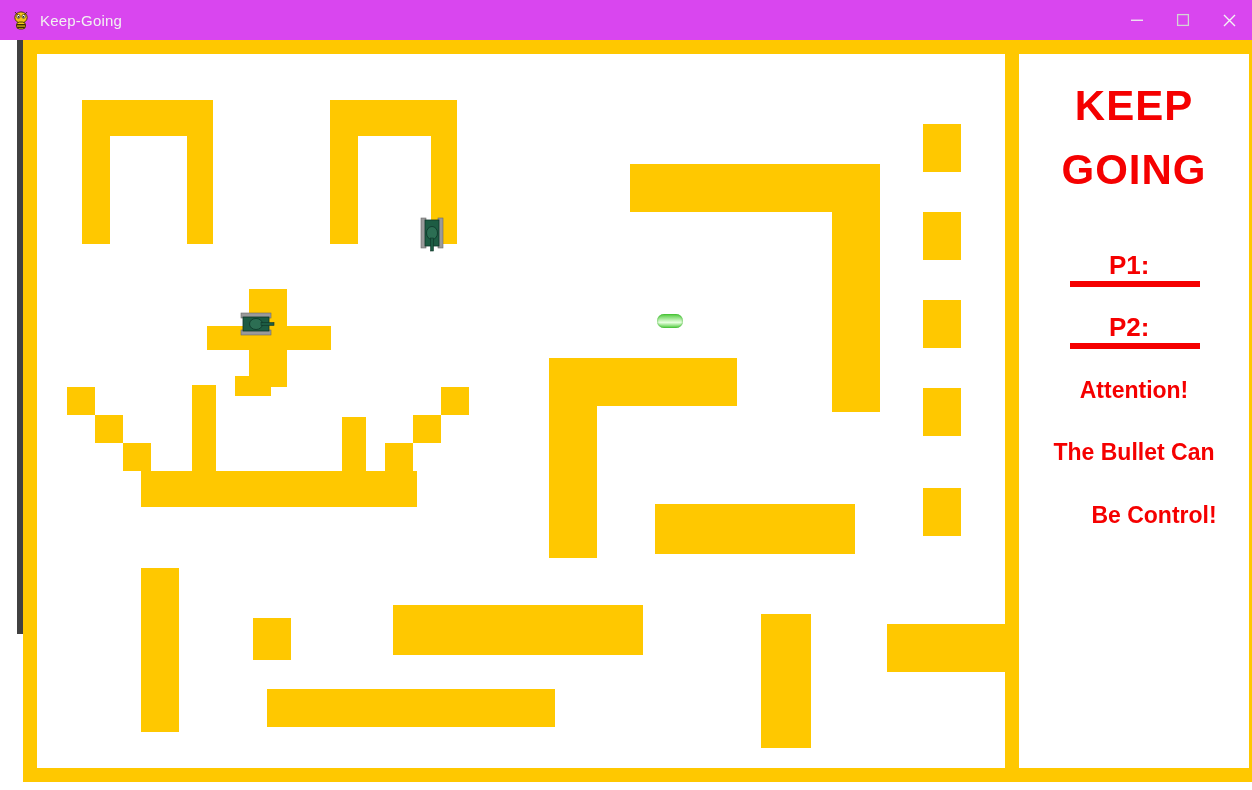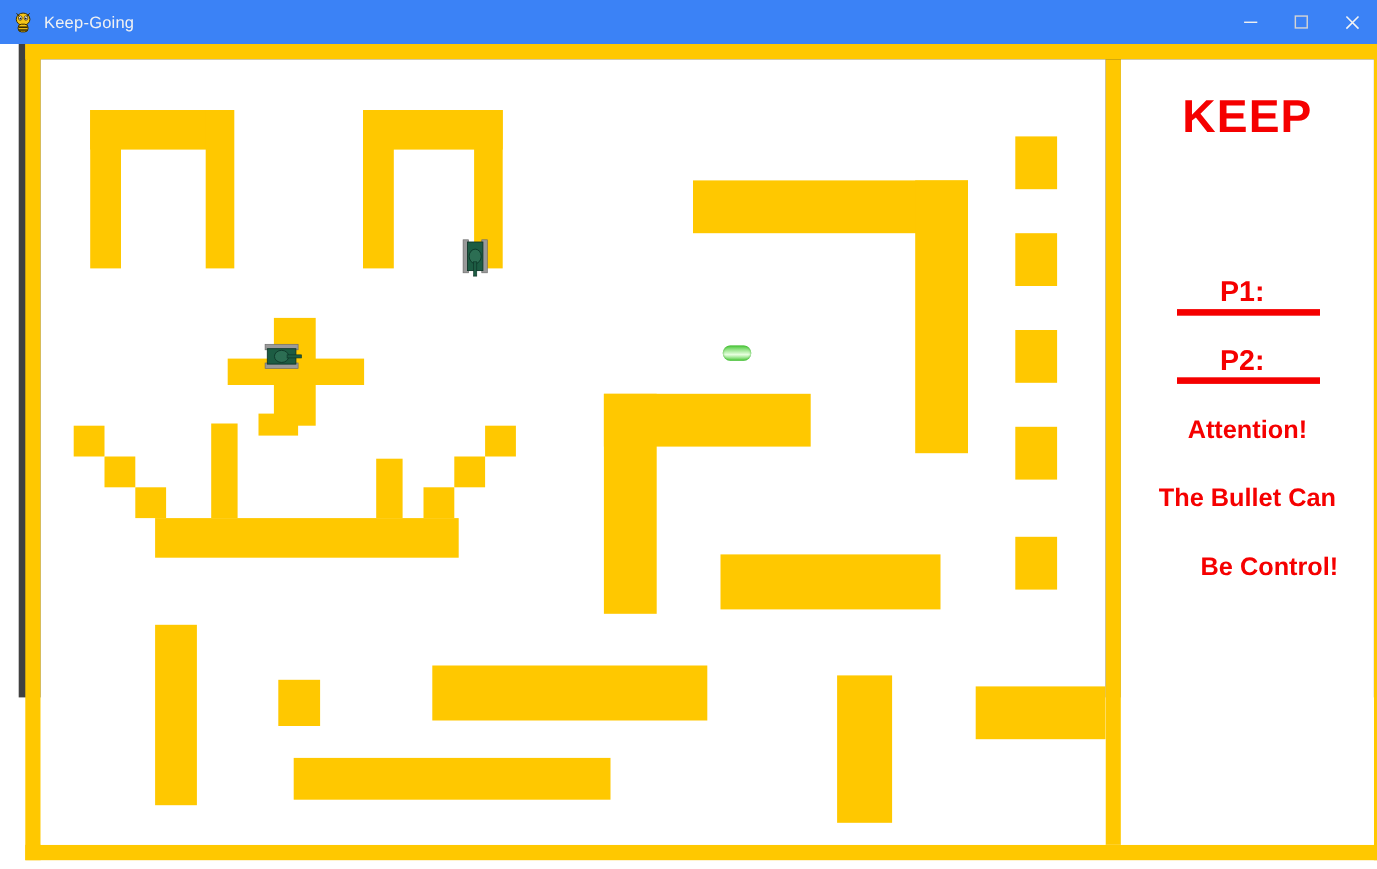--- a/index.html
+++ b/index.html
@@ -18,21 +18,21 @@
     overflow: hidden;
     background: #ffffff;
   }
 
   
   #titlebar {
     position: absolute;
     left: 0; top: 0;
     width: 1252px;
     height: 40px;
-    background: #3b82f6;
+    background: #d946ef;
     display: flex;
     align-items: center;
   }
   #titlebar-icon {
     width: 22px;
     height: 22px;
     margin-left: 10px;
     margin-right: 8px;
     position: relative;
     flex: none;
@@ -278,20 +278,21 @@
             <rect x="1" y="19" width="30" height="5" fill="#9a9a9a" stroke="#6a6a6a" stroke-width="0.6"></rect>
             <rect x="3" y="6" width="26" height="14" fill="#1d5c43" stroke="#0e3528" stroke-width="0.8"></rect>
             <ellipse cx="16" cy="13" rx="6.5" ry="5.5" fill="#2c6e53" stroke="#0e3528" stroke-width="0.8"></ellipse>
             <rect x="21" y="11.6" width="13" height="2.8" fill="#1d5c43" stroke="#0e3528" stroke-width="0.6"></rect>
           </svg></div>
         <div class="bullet" style="left: 620px; top: 260px; width: 26px; height: 14px; border-radius: 7px; background: linear-gradient(rgb(78, 203, 60), rgb(232, 255, 224) 60%, rgb(78, 203, 60)); box-shadow: rgb(42, 168, 28) 0px 0px 2px inset;"></div>
       </div>
 
     <div id="sidebar">
       <div class="hud-title" id="hud-keep">KEEP</div>
+      <div class="hud-title" id="hud-going">GOING</div>
 
       <div class="hp-row" id="hp-row-p1">
         <span class="hp-label">P1:</span>
         <div class="hp-bar-outer">
           <div class="hp-bar-fill" style="width: 100%;"></div>
         </div>
       </div>
 
       <div class="hp-row" id="hp-row-p2">
         <span class="hp-label">P2:</span>

